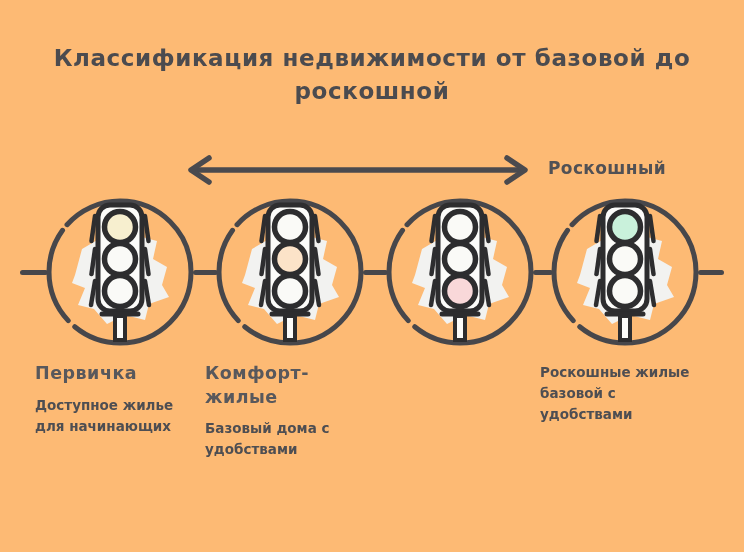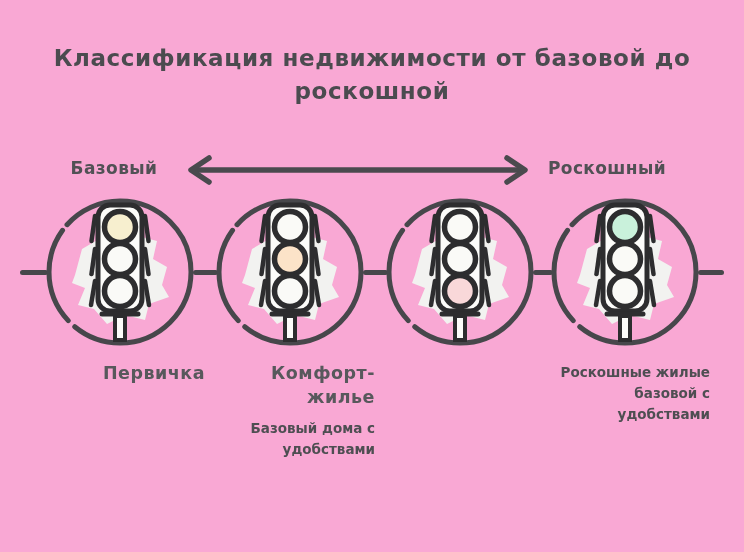--- a/index.html
+++ b/index.html
@@ -4,21 +4,21 @@
 <style>
   html, body {
     margin: 0;
     padding: 0;
     background: #000000;
   }
   .canvas {
     position: relative;
     width: 744px;
     height: 552px;
-    background: #f9a8d4;
+    background: #fdba74;
     overflow: hidden;
     font-family: "DejaVu Sans", sans-serif;
   }
   .title {
     position: absolute;
     top: 42px;
     left: 0;
     width: 744px;
     margin: 0;
     padding: 0 40px;
@@ -100,21 +100,21 @@
   }
   .tl-pole {
     fill: #fcfcfa;
     stroke: #2d2d2f;
     stroke-width: 4;
   }
   .column {
     position: absolute;
     top: 362px;
     width: 170px;
-    text-align: right;
+    text-align: left;
   }
   .col-title {
     margin: 0 0 9px 0;
     font-size: 17.5px;
     font-weight: bold;
     letter-spacing: 0.5px;
     line-height: 1.35;
     color: #58585c;
     white-space: pre-line;
   }
@@ -135,21 +135,20 @@
   .t3 { left: 375px; }
   .t4 { left: 540px; }
 </style>
 </head>
 <body>
 
 <div class="canvas">
 
   <h1 class="title">Классификация недвижимости от базовой до роскошной</h1>
 
-  <span class="axis-label left">Базовый</span>
 
   <svg class="arrow-svg" viewBox="0 0 350 34">
     <line class="stroke" x1="12" y1="17" x2="338" y2="17"></line>
     <polyline class="stroke" points="26,5 8,17 26,29"></polyline>
     <polyline class="stroke" points="324,5 342,17 324,29"></polyline>
   </svg>
 
   <span class="axis-label right">Роскошный</span>
 
   <div class="hline" style="left:20px;width:28px"></div>
@@ -237,24 +236,26 @@
         <rect class="tl-pole" x="70" y="119" width="10" height="24"></rect>
         <circle class="lamp" cx="75" cy="30" r="15.5" style="fill: rgb(201, 241, 219);"></circle>
         <circle class="lamp" cx="75" cy="62" r="15.5" style="fill: rgb(250, 250, 247);"></circle>
         <circle class="lamp" cx="75" cy="94" r="15.5" style="fill: rgb(250, 250, 247);"></circle>
       </g>
     </svg>
   </div>
 
   <div class="column t1">
     <h2 class="col-title">Первичка</h2>
+    <p class="col-desc">Доступное жилье
+для начинающих</p>
   </div>
   <div class="column t2">
     <h2 class="col-title">Комфорт-
-жилье</h2>
+жилые</h2>
     <p class="col-desc">Базовый дома с
 удобствами</p>
   </div>
   <div class="column t4">
     <p class="col-desc">Роскошные жилые
 базовой с
 удобствами</p>
   </div>
 
 </div>

